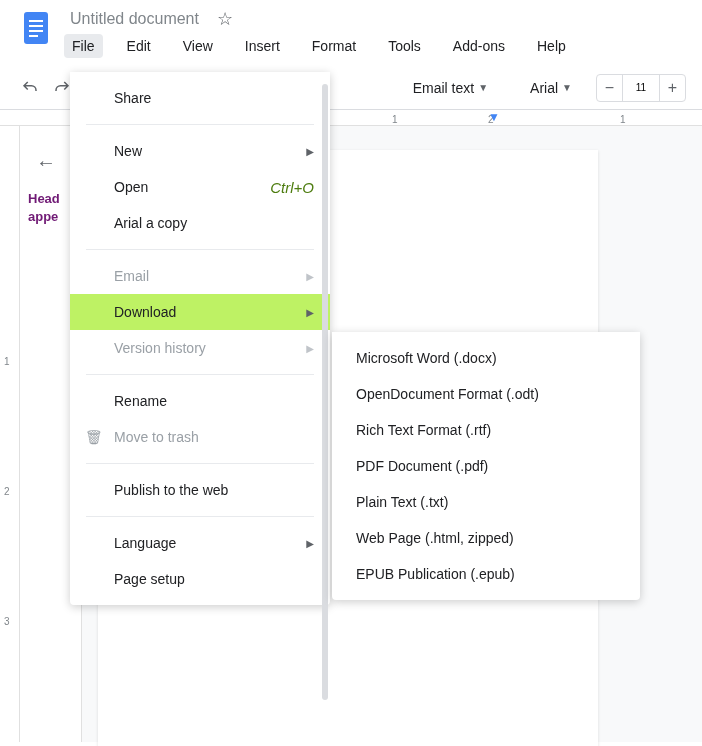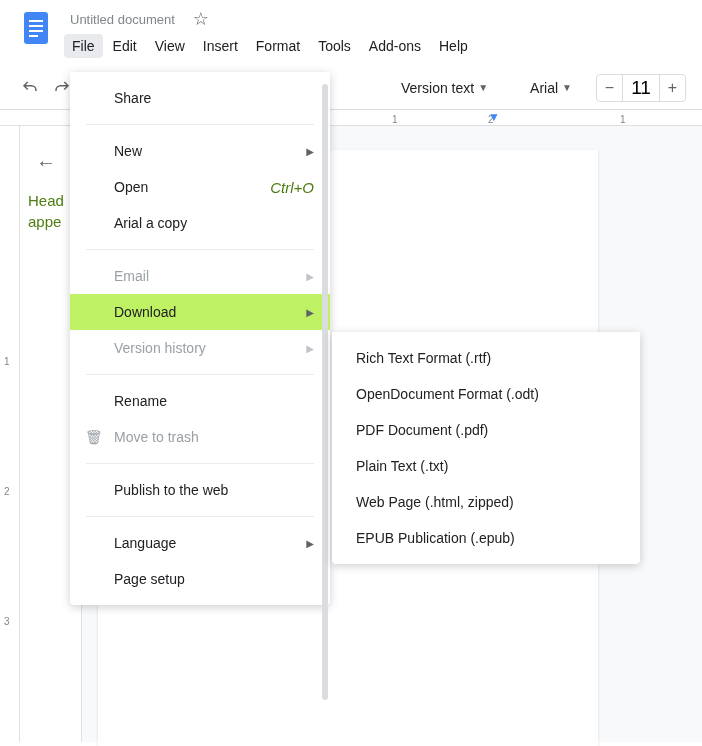--- a/index.html
+++ b/index.html
@@ -2,48 +2,48 @@
 <html><head>
   <meta charset="utf-8">
   <style>
     * { margin: 0; padding: 0; box-sizing: border-box; font-family: Arial, sans-serif; }
     body { background: #fff; width: 702px; height: 746px; overflow: hidden; position: relative; }
     
     .header { display: flex; align-items: flex-start; padding: 8px 16px 0; }
     .logo { width: 40px; height: 40px; margin-right: 8px; display: flex; align-items: center; justify-content: center; }
     .logo-svg { width: 36px; height: 36px; }
     .title-row { display: flex; align-items: center; gap: 12px; }
-    .doc-title { font-size: 13px; color: #80868b; padding: 2px 6px; }
+    .doc-title { font-size: 16px; color: #80868b; padding: 2px 6px; }
     .star-icon { color: #5f6368; font-size: 18px; }
     
-    .menubar { display: flex; gap: 2px; padding: 4px 0 8px; }
+    .menubar { display: flex; gap: 16px; padding: 4px 0 8px; }
     .menubar-item { padding: 4px 8px; font-size: 14px; color: #202124; cursor: pointer; border-radius: 4px; }
     .menubar-item.active { background: #e8eaed; }
     
     .toolbar { display: flex; align-items: center; padding: 4px 16px; border-bottom: 1px solid #dadce0; height: 44px; gap: 4px; }
     .toolbar-btn { width: 28px; height: 28px; display: flex; align-items: center; justify-content: center; color: #5f6368; cursor: pointer; }
     .toolbar-gap { flex: 1; }
     .toolbar-select { display: flex; align-items: center; gap: 4px; padding: 4px 8px; font-size: 14px; color: #202124; cursor: pointer; }
     .toolbar-select .arrow { font-size: 10px; color: #5f6368; }
     .font-size-group { display: flex; align-items: center; border: 1px solid #dadce0; border-radius: 4px; }
     .font-size-btn { width: 26px; height: 26px; display: flex; align-items: center; justify-content: center; font-size: 16px; color: #5f6368; cursor: pointer; border-right: 1px solid #dadce0; }
     .font-size-btn:last-child { border-right: none; border-left: 1px solid #dadce0; }
-    .font-size-val { width: 36px; text-align: center; font-size: 19px; }
+    .font-size-val { width: 36px; text-align: center; font-size: 10px; }
     
     .ruler { height: 16px; background: #fff; border-bottom: 1px solid #e0e0e0; position: relative; font-size: 10px; color: #80868b; display: flex; align-items: flex-end; padding-left: 372px; overflow: hidden; }
     .ruler-mark { position: absolute; bottom: 0; }
     .ruler-indent { position: absolute; left: 488px; top: 0; color: #4285f4; font-size: 12px; }
     
     .content { display: flex; height: calc(100% - 130px); }
     .vruler { width: 20px; background: #fff; border-right: 1px solid #e0e0e0; position: relative; font-size: 10px; color: #80868b; }
     .vruler-mark { position: absolute; left: 4px; }
     
     .outline-panel { width: 62px; padding: 16px 8px; border-right: 1px solid #e0e0e0; }
     .back-btn { width: 36px; height: 36px; display: flex; align-items: center; justify-content: center; font-size: 20px; color: #5f6368; cursor: pointer; margin-bottom: 12px; }
-    .outline-text { font-size: 15px; color: #4d7c0f; line-height: 1.4; overflow: hidden; }
+    .outline-text { font-size: 13px; color: #701a75; line-height: 1.4; overflow: hidden; font-weight: bold; }
     
     .page-area { flex: 1; background: #f8f9fa; padding: 24px 0 0 16px; position: relative; }
     .page { background: #fff; box-shadow: 0 1px 3px rgba(0,0,0,0.12); width: 500px; height: 600px; padding: 96px; position: relative; }
     .cursor { width: 1px; height: 20px; background: #000; position: absolute; left: 116px; top: 126px; border-left: 2px solid #000; }
     
     .dropdown { position: absolute; background: #fff; box-shadow: 0 2px 10px rgba(0,0,0,0.2); border-radius: 0 0 4px 4px; z-index: 100; padding: 8px 0; }
     .file-menu { left: 70px; top: 72px; width: 260px; max-height: 640px; }
     .menu-scroll { position: absolute; right: 2px; top: 12px; width: 6px; height: 616px; background: #dadce0; border-radius: 3px; }
     .menu-item { display: flex; align-items: center; padding: 8px 16px 8px 44px; font-size: 14px; color: #202124; cursor: pointer; position: relative; min-height: 36px; }
     .menu-item.disabled { color: #9aa0a6; }
@@ -94,21 +94,21 @@
         <path d="M9 14L4 9l5-5M4 9h10a6 6 0 016 6v1"></path>
       </svg>
     </div>
   <div class="toolbar-btn">
       <svg width="18" height="18" viewBox="0 0 24 24" fill="none" stroke="#5f6368" stroke-width="2">
         <path d="M15 14l5-5-5-5M20 9H10a6 6 0 00-6 6v1"></path>
       </svg>
     </div>
   <div class="toolbar-gap"></div>
   <div class="toolbar-select">
-      <span>Version text</span>
+      <span>Email text</span>
       <span class="arrow">▼</span>
     </div>
   <div style="width:18px"></div>
   <div class="toolbar-select">
       <span>Arial</span>
       <span class="arrow">▼</span>
     </div>
   <div style="width:8px"></div>
   <div class="font-size-group">
     <div class="font-size-btn">−</div>
@@ -180,19 +180,20 @@
   <div class="menu-divider"></div>
   <div class="menu-item">
       <span>Language</span>
       <span class="submenu-arrow">▶</span>
     </div>
   <div class="menu-item">Page setup</div>
   <div class="menu-scroll"></div>
 </div>
 
 <div class="dropdown download-submenu">
+  <div class="menu-item">Microsoft Word (.docx)</div>
+  <div class="menu-item">OpenDocument Format (.odt)</div>
   <div class="menu-item">Rich Text Format (.rtf)</div>
-  <div class="menu-item">OpenDocument Format (.odt)</div>
   <div class="menu-item">PDF Document (.pdf)</div>
   <div class="menu-item">Plain Text (.txt)</div>
   <div class="menu-item">Web Page (.html, zipped)</div>
   <div class="menu-item">EPUB Publication (.epub)</div>
 </div>
 
 </body></html>

